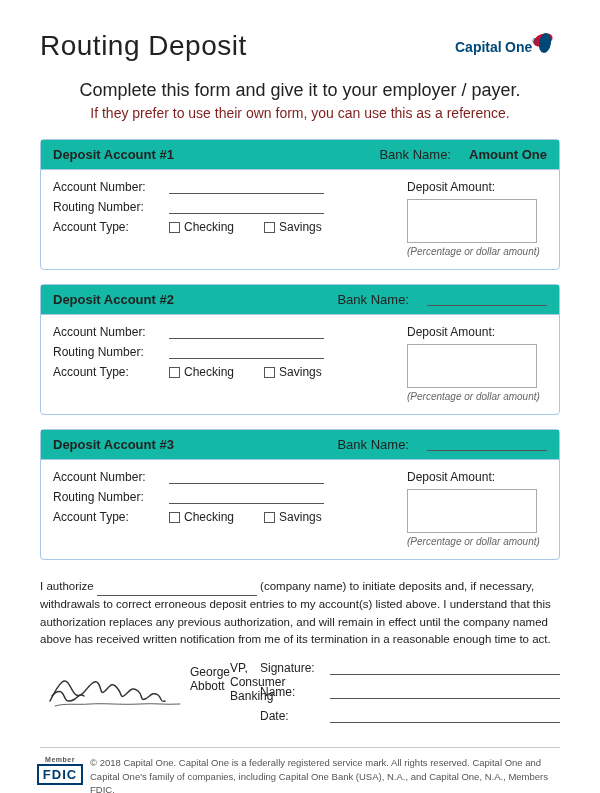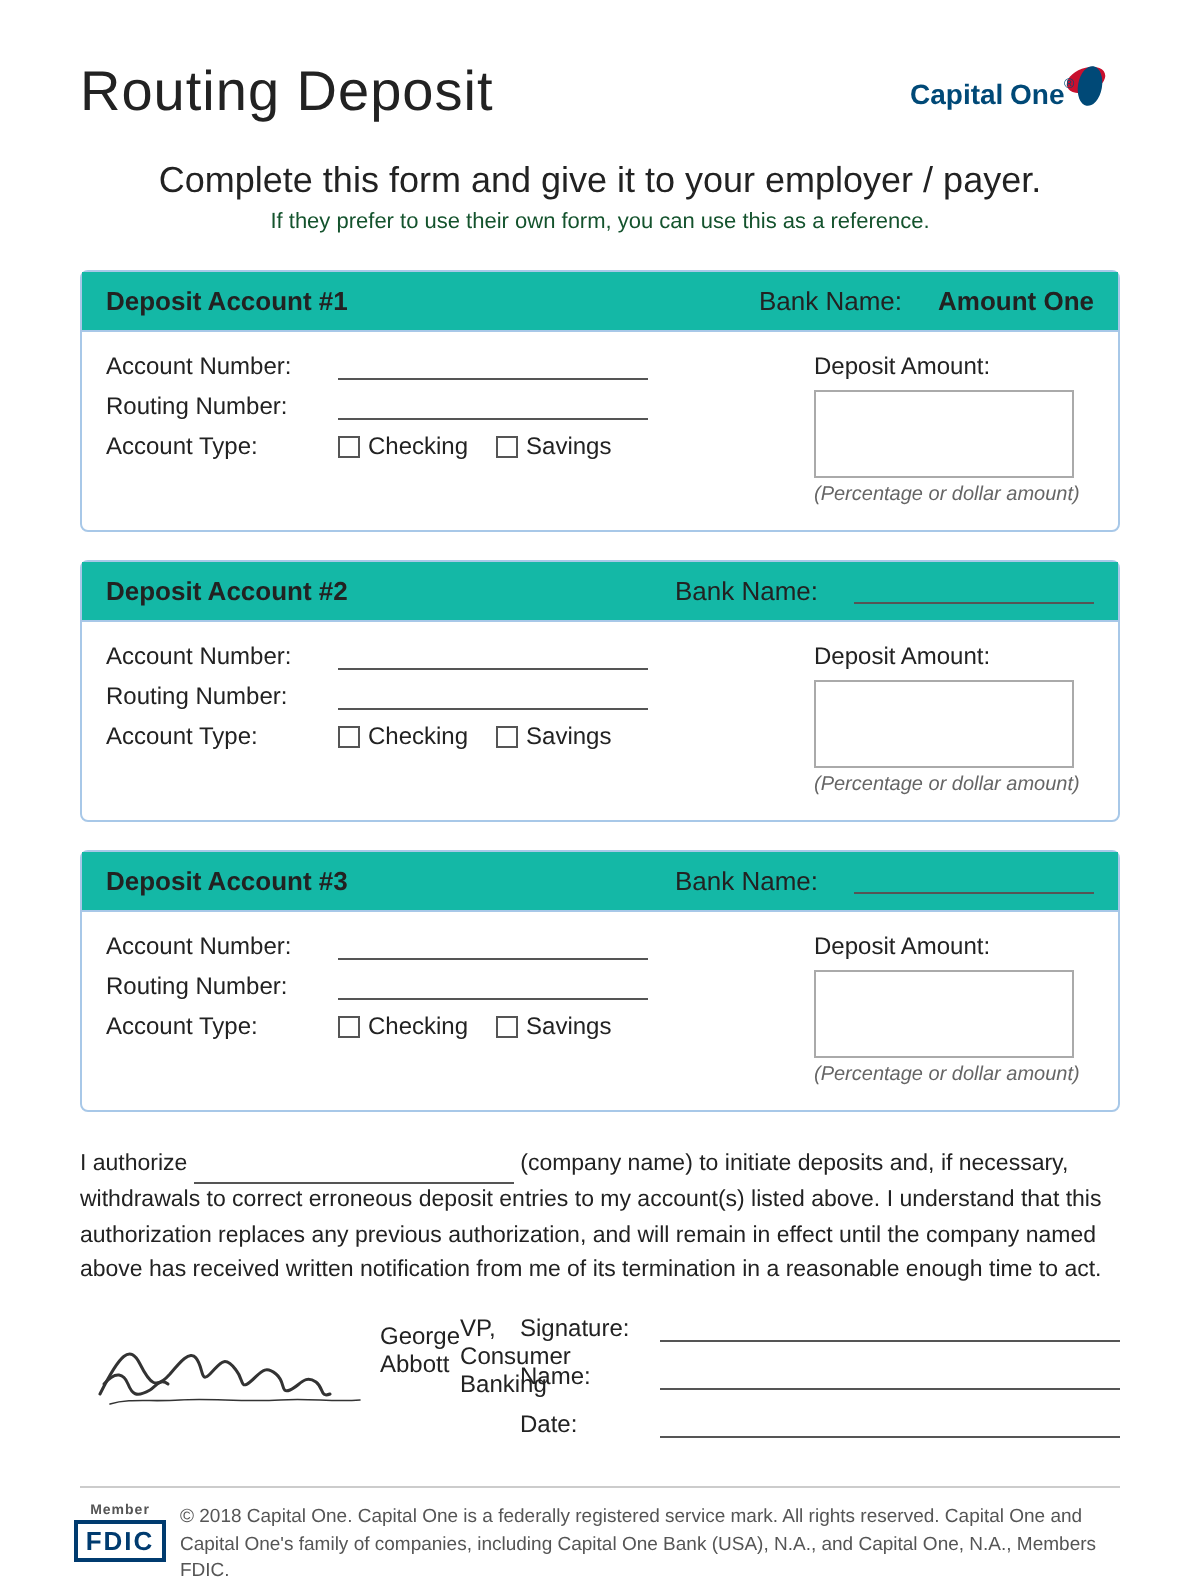--- a/index.html
+++ b/index.html
@@ -32,22 +32,22 @@
       text-align: center;
       margin-bottom: 18px;
     }
     .subtitle-main {
       font-size: 18px;
       font-weight: 400;
       color: #222;
       margin-bottom: 4px;
     }
     .subtitle-sub {
-      font-size: 11px;
-      color: #14532d;
+      font-size: 14px;
+      color: #7f1d1d;
     }
 
     
     .deposit-section {
       border: 1.5px solid #a8c8e8;
       border-radius: 4px;
       margin-bottom: 14px;
       padding: 0;
       background: #fff;
     }
@@ -108,21 +108,21 @@
     }
     .field-line {
       display: inline-block;
       border-bottom: 1px solid #555;
       width: 155px;
       height: 14px;
     }
     .account-type-row {
       display: flex;
       align-items: center;
-      gap: 4px;
+      gap: 20px;
     }
     .checkbox-item {
       display: flex;
       align-items: center;
       gap: 4px;
       margin-right: 10px;
     }
     .checkbox-box {
       width: 11px;
       height: 11px;

